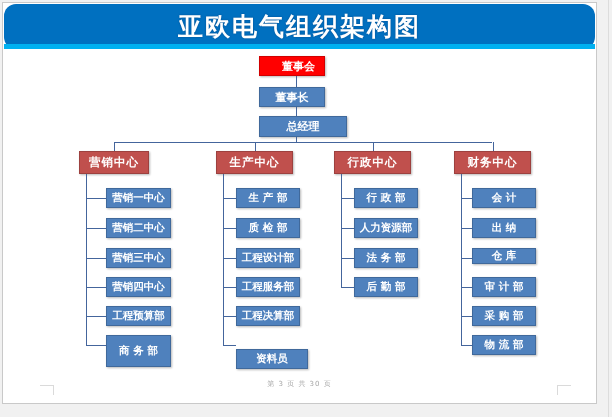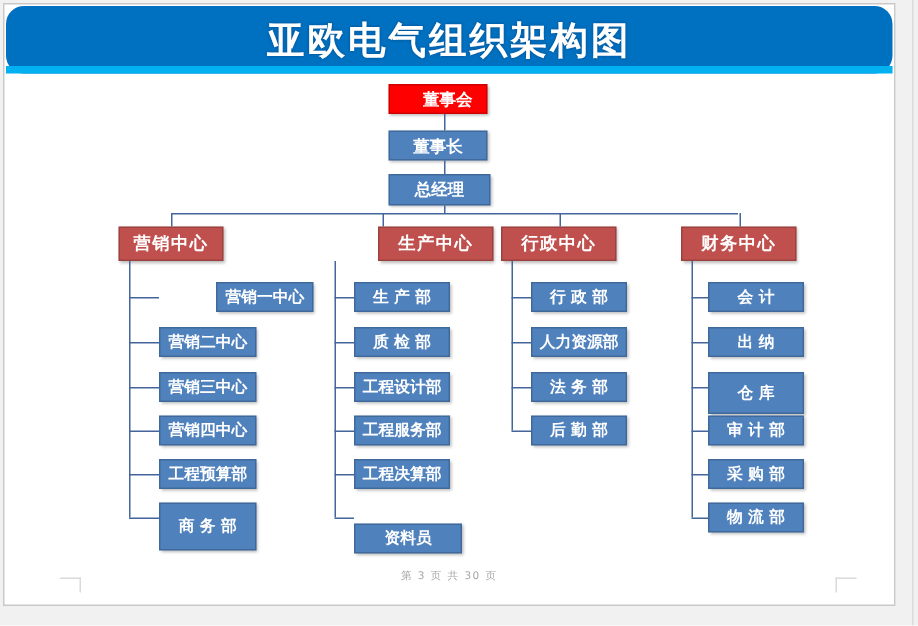--- a/index.html
+++ b/index.html
@@ -56,44 +56,44 @@
 <div class="page">
 
   <div class="banner">
     <div class="banner-title">亚欧电气组织架构图</div>
     <div class="banner-strip"></div>
   </div>
 
   <div id="org-chart">
       <div class="node root" style="left: 256px; top: 53px; width: 66px; height: 20px; padding-left: 13px;">董事会</div>
       <div class="node exec" style="left: 256px; top: 84px; width: 66px; height: 20px;">董事长</div>
-      <div class="node exec" style="left: 256px; top: 113px; width: 68px; height: 21px;">总经理</div>
+      <div class="node exec" style="left: 256px; top: 113px; width: 88px; height: 21px;">总经理</div>
       <div class="cline" style="left: 293px; top: 73px; width: 1px; height: 11px;"></div>
       <div class="cline" style="left: 293px; top: 104px; width: 1px; height: 9px;"></div>
       <div class="cline" style="left: 293px; top: 134px; width: 1px; height: 5px;"></div>
       <div class="cline" style="left: 111px; top: 139px; width: 378px; height: 1px;"></div>
       <div class="cline" style="left: 111px; top: 139px; width: 1px; height: 9px;"></div>
       <div class="cline" style="left: 252px; top: 139px; width: 1px; height: 9px;"></div>
       <div class="cline" style="left: 370px; top: 139px; width: 1px; height: 9px;"></div>
       <div class="cline" style="left: 490px; top: 139px; width: 1px; height: 9px;"></div>
       <div class="node branch" style="left: 76px; top: 148px; width: 70px; height: 23px;">营销中心</div>
       <div class="cline" style="left: 83px; top: 171px; width: 1px; height: 171px;"></div>
       <div class="cline" style="left: 83px; top: 195px; width: 20px; height: 1px;"></div>
-      <div class="node child" style="left: 103px; top: 185px; width: 65px; height: 20px; margin-left: 38px;">营销一中心</div>
+      <div class="node child" style="left: 103px; top: 185px; width: 65px; height: 20px;">营销一中心</div>
       <div class="cline" style="left: 83px; top: 225px; width: 20px; height: 1px;"></div>
       <div class="node child" style="left: 103px; top: 215px; width: 65px; height: 20px;">营销二中心</div>
       <div class="cline" style="left: 83px; top: 255px; width: 20px; height: 1px;"></div>
       <div class="node child" style="left: 103px; top: 245px; width: 65px; height: 20px;">营销三中心</div>
       <div class="cline" style="left: 83px; top: 284px; width: 20px; height: 1px;"></div>
       <div class="node child" style="left: 103px; top: 274px; width: 65px; height: 20px;">营销四中心</div>
       <div class="cline" style="left: 83px; top: 313px; width: 20px; height: 1px;"></div>
       <div class="node child" style="left: 103px; top: 303px; width: 65px; height: 20px;">工程预算部</div>
       <div class="cline" style="left: 83px; top: 342px; width: 20px; height: 1px;"></div>
       <div class="node child" style="left: 103px; top: 332px; width: 65px; height: 32px;">商 务 部</div>
-      <div class="node branch" style="left: 213px; top: 148px; width: 77px; height: 23px; margin-left: 36px;">生产中心</div>
+      <div class="node branch" style="left: 213px; top: 148px; width: 77px; height: 23px;">生产中心</div>
       <div class="cline" style="left: 220px; top: 171px; width: 1px; height: 171px;"></div>
       <div class="cline" style="left: 220px; top: 195px; width: 13px; height: 1px;"></div>
       <div class="node child" style="left: 233px; top: 185px; width: 64px; height: 20px;">生 产 部</div>
       <div class="cline" style="left: 220px; top: 225px; width: 13px; height: 1px;"></div>
       <div class="node child" style="left: 233px; top: 215px; width: 64px; height: 20px;">质 检 部</div>
       <div class="cline" style="left: 220px; top: 255px; width: 13px; height: 1px;"></div>
       <div class="node child" style="left: 233px; top: 245px; width: 64px; height: 20px;">工程设计部</div>
       <div class="cline" style="left: 220px; top: 284px; width: 13px; height: 1px;"></div>
       <div class="node child" style="left: 233px; top: 274px; width: 64px; height: 20px;">工程服务部</div>
       <div class="cline" style="left: 220px; top: 313px; width: 13px; height: 1px;"></div>
@@ -110,21 +110,21 @@
       <div class="node child" style="left: 351px; top: 245px; width: 64px; height: 20px;">法 务 部</div>
       <div class="cline" style="left: 338px; top: 284px; width: 13px; height: 1px;"></div>
       <div class="node child" style="left: 351px; top: 274px; width: 64px; height: 20px;">后 勤 部</div>
       <div class="node branch" style="left: 451px; top: 148px; width: 77px; height: 23px;">财务中心</div>
       <div class="cline" style="left: 458px; top: 171px; width: 1px; height: 171px;"></div>
       <div class="cline" style="left: 458px; top: 195px; width: 11px; height: 1px;"></div>
       <div class="node child" style="left: 469px; top: 185px; width: 64px; height: 20px;">会 计</div>
       <div class="cline" style="left: 458px; top: 225px; width: 11px; height: 1px;"></div>
       <div class="node child" style="left: 469px; top: 215px; width: 64px; height: 20px;">出 纳</div>
       <div class="cline" style="left: 458px; top: 255px; width: 11px; height: 1px;"></div>
-      <div class="node child" style="left: 469px; top: 245px; width: 64px; height: 28px;">仓 库</div>
+      <div class="node child" style="left: 469px; top: 245px; width: 64px; height: 16px;">仓 库</div>
       <div class="cline" style="left: 458px; top: 284px; width: 11px; height: 1px;"></div>
       <div class="node child" style="left: 469px; top: 274px; width: 64px; height: 20px;">审 计 部</div>
       <div class="cline" style="left: 458px; top: 313px; width: 11px; height: 1px;"></div>
       <div class="node child" style="left: 469px; top: 303px; width: 64px; height: 20px;">采 购 部</div>
       <div class="cline" style="left: 458px; top: 342px; width: 11px; height: 1px;"></div>
       <div class="node child" style="left: 469px; top: 332px; width: 64px; height: 20px;">物 流 部</div>
     </div>
 
   <div class="page-footer">第 3 页 共 30 页</div>
 

